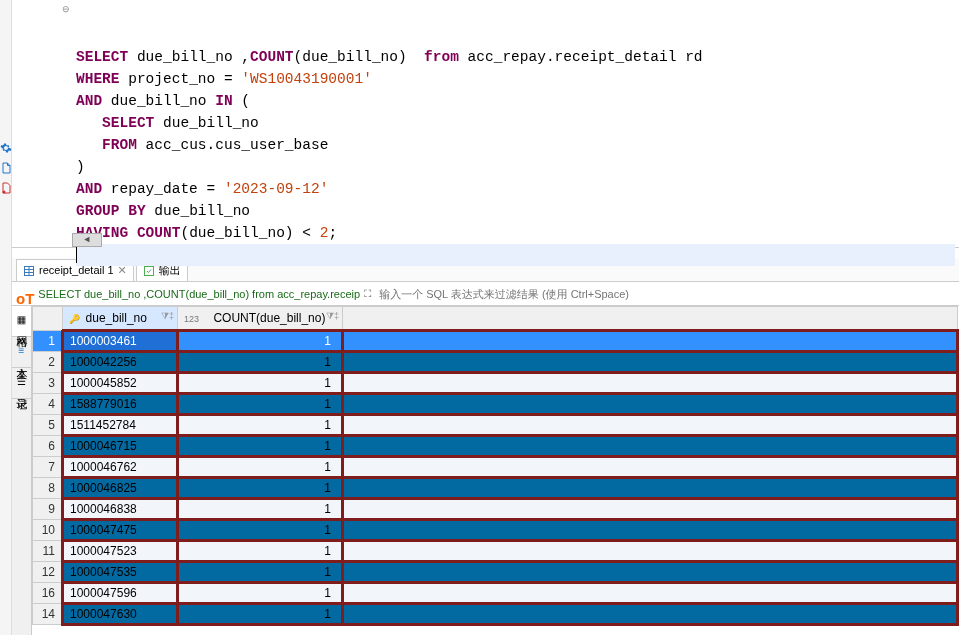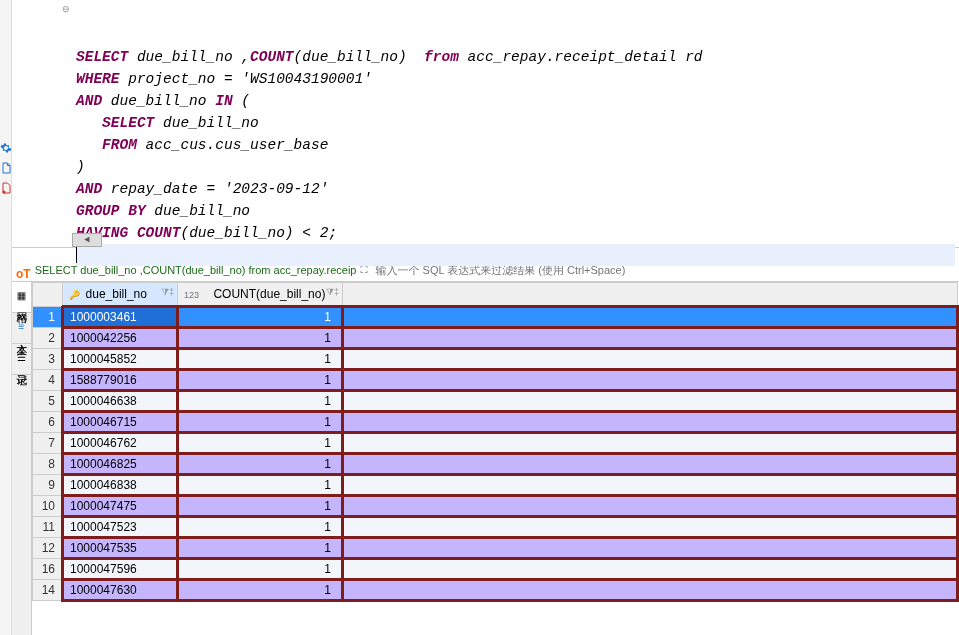--- a/index.html
+++ b/index.html
@@ -8,59 +8,59 @@
 .main-container { display: flex; height: 635px; }
 
 .left-gutter { width: 12px; background: #f5f5f5; border-right: 1px solid #ddd; display: flex; flex-direction: column; align-items: center; padding-top: 140px; gap: 4px; }
 .gutter-icon { width: 16px; height: 16px; display: flex; align-items: center; justify-content: center; font-size: 12px; }
 
 .content-area { flex: 1; display: flex; flex-direction: column; }
 
 .editor-wrap { display: flex; height: 248px; border-bottom: 1px solid #ccc; }
 .editor-margin { width: 60px; background: #fff; border-right: 1px solid transparent; position: relative; }
 .fold-mark { position: absolute; left: 50px; top: 4px; font-size: 9px; color: #888; }
-.editor-text { flex: 1; font-family: Consolas, "Courier New", monospace; font-size: 14.5px; line-height: 22px; padding: 2px 4px; white-space: pre; position: relative; font-style: italic; }
+.editor-text { flex: 1; font-family: Consolas, "Courier New", monospace; font-size: 14.5px; line-height: 22px; padding: 2px 4px; white-space: pre; position: relative; }
 .editor-text .line { height: 22px; }
 .kw { color: #7F0055; font-weight: bold; }
-.str { color: #000000; }
+.str { color: #c2410c; }
 .cursor-line { background: #e8f0fe; }
 .cursor { display: inline-block; width: 1px; height: 16px; background: #000; vertical-align: middle; }
 .scroll-ind { position: absolute; bottom: 0; left: 0; height: 14px; width: 30px; background: #ddd; border: 1px solid #aaa; font-size: 9px; display: flex; align-items: center; justify-content: center; color: #555; }
 
 .splitter-handle { height: 10px; background: #fff; display: flex; justify-content: flex-end; align-items: center; padding-right: 140px; }
 .splitter-grip { width: 30px; height: 6px; border: 1px solid #99bce8; border-radius: 2px; background: #dbe8f6; display: flex; align-items: center; justify-content: center; font-size: 7px; color: #4b7bbf; letter-spacing: 1px; }
 
 .tabs-bar { display: flex; align-items: center; height: 24px; border-bottom: 1px solid #ccc; background: #fafafa; padding-left: 4px; gap: 2px; }
 .tab { display: flex; align-items: center; height: 22px; padding: 0 6px; background: #fff; border: 1px solid #ccc; border-bottom: none; font-size: 11px; gap: 4px; }
 .tab.active { background: #fff; }
 .tab .close-x { color: #888; cursor: pointer; font-size: 11px; }
 
 .sql-filter-bar { display: flex; align-items: center; height: 24px; border-bottom: 1px solid #ccc; background: #fff; padding: 0 4px; gap: 4px; }
-.sql-filter-bar .exec-icon { color: #ff6600; font-size: 12px; font-weight: bold; margin-top: 9px; }
+.sql-filter-bar .exec-icon { color: #ff6600; font-size: 15px; font-weight: bold; margin-top: 9px; }
 .sql-filter-bar .sql-text { color: #1a6b1a; font-size: 11px; white-space: nowrap; overflow: hidden; }
 .sql-filter-bar .expand-ic { color: #555; font-size: 10px; }
 .sql-filter-bar .filter-input { flex: 1; border: none; outline: none; color: #999; font-size: 11px; padding-left: 4px; }
 
 .results-area { flex: 1; display: flex; overflow: hidden; }
 .side-tabs { width: 20px; background: #f0f0f0; border-right: 1px solid #ccc; display: flex; flex-direction: column; }
 .side-tab { writing-mode: vertical-rl; text-orientation: mixed; padding: 8px 2px; font-size: 11px; border-bottom: 1px solid #ccc; display: flex; align-items: center; justify-content: center; gap: 3px; cursor: pointer; }
 .side-tab.active { background: #fff; }
 .side-tab .st-icon { writing-mode: horizontal-tb; font-size: 10px; }
 
 .grid-container { flex: 1; overflow: auto; }
 table.results { border-collapse: collapse; width: 100%; font-size: 12px; }
 table.results th { background: #f0f0f0; border: 1px solid #ccc; padding: 3px 6px; font-weight: normal; text-align: left; position: relative; height: 24px; }
 table.results th.rownum-h { width: 30px; background: #f0f0f0; }
 table.results th .col-icon { font-size: 9px; color: #b8860b; margin-right: 2px; }
 table.results th .col-type { font-size: 9px; color: #777; margin-right: 11px; }
 table.results th .filter-ic { position: absolute; right: 3px; top: 4px; font-size: 9px; color: #999; }
 table.results th.selected-col { background: #d6e8ff; }
 table.results td { border: 3px solid #7f1d1d; padding: 2px 6px; height: 20px; }
 table.results td.rownum { background: #f0f0f0; text-align: right; border: 1px solid #ccc; padding-right: 6px; width: 30px; color: #333; }
-table.results tr.odd td.data { background: #c4b5fd; }
+table.results tr.odd td.data { background: #0369a1; }
 table.results tr.even td.data { background: #f2f6fb; }
 table.results td.num-col { text-align: right; padding-right: 10px; }
 table.results tr.sel td.data { background: #3390ff; color: #fff; }
 table.results tr.sel td.data.cell-sel { background: #1f6fd6; }
 table.results tr.sel td.rownum.sel-r { background: #3390ff; color: #fff; }
 
 .svg-ic { display: inline-block; vertical-align: middle; }
 </style>
 </head>
 <body>
@@ -92,20 +92,43 @@
       </div>
       <div class="editor-text" id="editor-lines">
         <div class="line"><span class="kw">SELECT</span> due_bill_no ,<span class="kw">COUNT</span>(due_bill_no)  <span class="kw">from</span> acc_repay.receipt_detail rd</div><div class="line"><span class="kw">WHERE</span> project_no = <span class="str">'WS10043190001'</span></div><div class="line"><span class="kw">AND</span> due_bill_no <span class="kw">IN</span> (</div><div class="line">   <span class="kw">SELECT</span> due_bill_no</div><div class="line">   <span class="kw">FROM</span> acc_cus.cus_user_base</div><div class="line">)</div><div class="line"><span class="kw">AND</span> repay_date = <span class="str">'2023-09-12'</span></div><div class="line"><span class="kw">GROUP</span> <span class="kw">BY</span> due_bill_no</div><div class="line"><span class="kw">HAVING</span> <span class="kw">COUNT</span>(due_bill_no) &lt; <span class="str">2</span>;</div><div class="line cursor-line"><span class="cursor"></span></div><div class="scroll-ind">◄</div>
       </div>
     </div>
 
     <div class="splitter-handle">
       <div class="splitter-grip">▴ ▾</div>
     </div>
 
+    <div class="tabs-bar">
+      <div class="tab active">
+        <span>
+          <svg class="svg-ic" width="12" height="12" viewBox="0 0 24 24">
+              <rect x="3" y="3" width="18" height="18" fill="none" stroke="#3b7abf" stroke-width="2"></rect>
+              <line x1="3" y1="9" x2="21" y2="9" stroke="#3b7abf" stroke-width="2"></line>
+              <line x1="3" y1="15" x2="21" y2="15" stroke="#3b7abf" stroke-width="2"></line>
+              <line x1="12" y1="3" x2="12" y2="21" stroke="#3b7abf" stroke-width="2"></line>
+            </svg>
+        </span>
+        <span>receipt_detail 1</span>
+        <span class="close-x">✕</span>
+      </div>
+      <div class="tab">
+        <span>
+          <svg class="svg-ic" width="12" height="12" viewBox="0 0 24 24">
+              <rect x="3" y="3" width="18" height="18" fill="none" stroke="#4caf50" stroke-width="2"></rect>
+              <path d="M8 12l3 3 5-6" fill="none" stroke="#4caf50" stroke-width="2"></path>
+            </svg>
+        </span>
+        <span>输出</span>
+      </div>
+    </div>
 
     <div class="sql-filter-bar">
       <span class="exec-icon">oT</span>
       <span class="sql-text">SELECT due_bill_no ,COUNT(due_bill_no) from acc_repay.receip</span>
       <span class="expand-ic">⛶</span>
       <input class="filter-input" placeholder="输入一个 SQL 表达式来过滤结果 (使用 Ctrl+Space)" style="">
     </div>
 
     <div class="results-area">
       <div class="side-tabs">
@@ -161,21 +184,21 @@
                 <td class="data"></td>
               </tr>
               <tr class="odd">
                 <td class="rownum">4</td>
                 <td class="data">1588779016</td>
                 <td class="data num-col">1</td>
                 <td class="data"></td>
               </tr>
               <tr class="even">
                 <td class="rownum">5</td>
-                <td class="data">1000046638</td>
+                <td class="data">1511452784</td>
                 <td class="data num-col">1</td>
                 <td class="data"></td>
               </tr>
               <tr class="odd">
                 <td class="rownum">6</td>
                 <td class="data">1000046715</td>
                 <td class="data num-col">1</td>
                 <td class="data"></td>
               </tr>
               <tr class="even">

